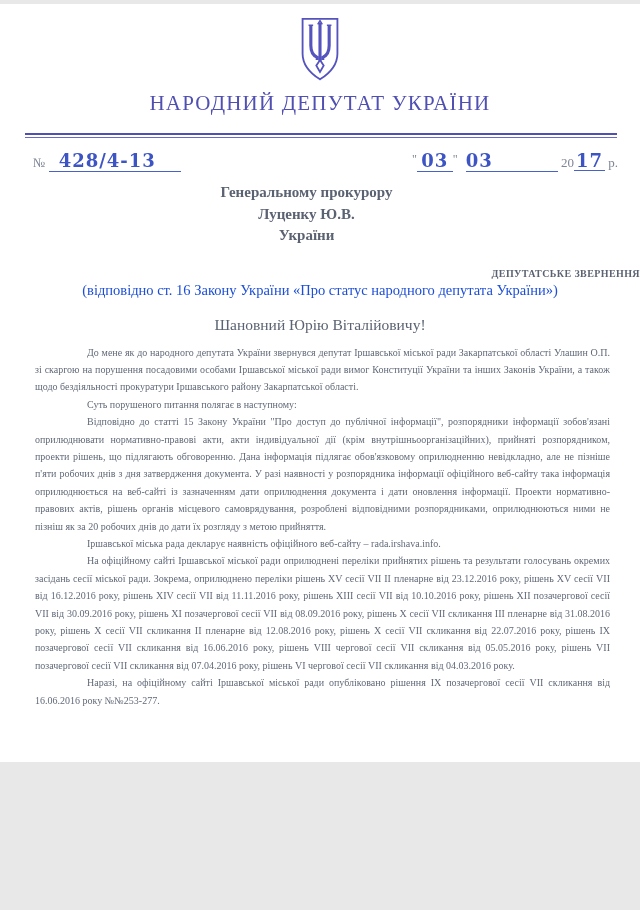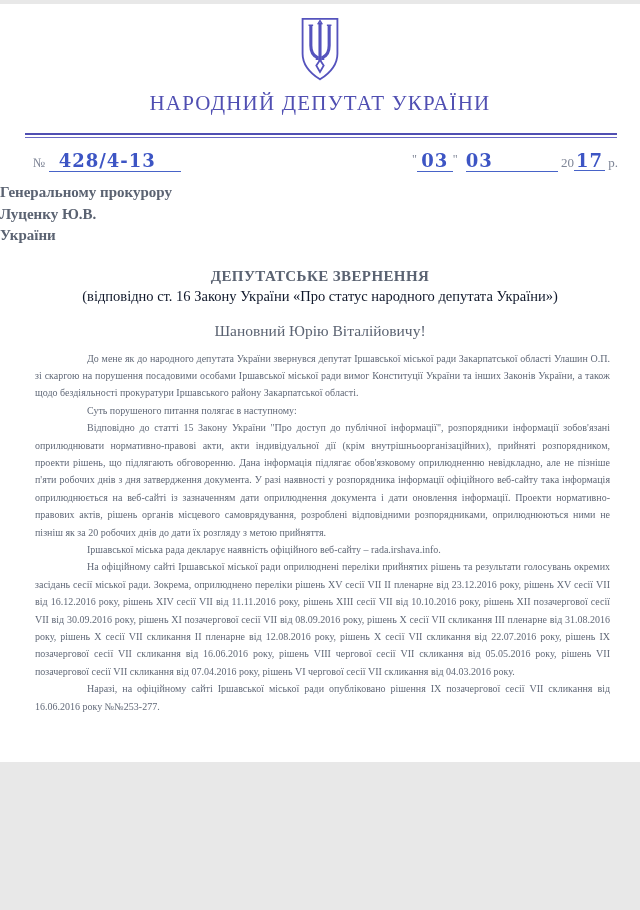--- a/index.html
+++ b/index.html
@@ -38,29 +38,29 @@
   }
   .date-month {
     display:inline-block; width:92px; text-align:left;
     border-bottom:1.5px solid #4763c8; margin-left:8px;
   }
   .date-year { border-bottom:1.5px solid #4763c8; padding:0 2px; }
   .quote-mark { font-size:12px; position:relative; top:-4px; }
   .year-prefix, .date-suffix { font-size:13px; color:#7e8596; }
   
   .addressee {
-    text-align:left; margin:10px 27px 0 0;
+    text-align:center; margin:10px 27px 0 0;
     font-weight:bold; font-size:15px; line-height:21.5px; color:#5b6372;
   }
   
   .doc-title {
-    text-align:center; margin-top:21px; font-weight:bold;
-    font-size:15px; letter-spacing:0.4px; color:#5b6372;
+    text-align:right; margin-top:21px; font-weight:bold;
+    font-size:10px; letter-spacing:0.4px; color:#5b6372;
   }
-  .doc-subtitle { text-align:center; font-size:14.5px; margin-top:3px; color:#0f172a; }
+  .doc-subtitle { text-align:center; font-size:14.5px; margin-top:3px; color:#1d4ed8; }
   .salutation {
     text-align:center; margin-top:17px; font-weight:normal;
     font-size:15.5px; color:#5b6372;
   }
   
   .body-text {
     margin:10px 30px 0 35px; font-size:10px; line-height:17.4px;
     text-align:justify; color:#616978;
   }
   .body-text p { margin:0; text-indent:52px; }

